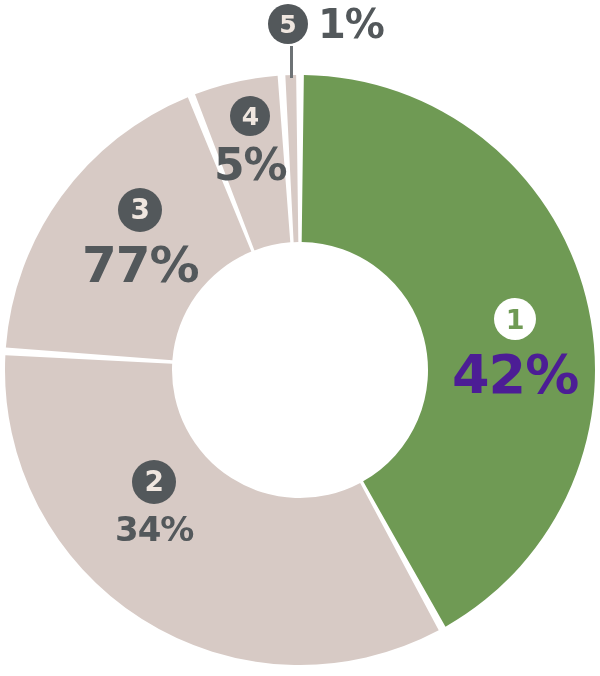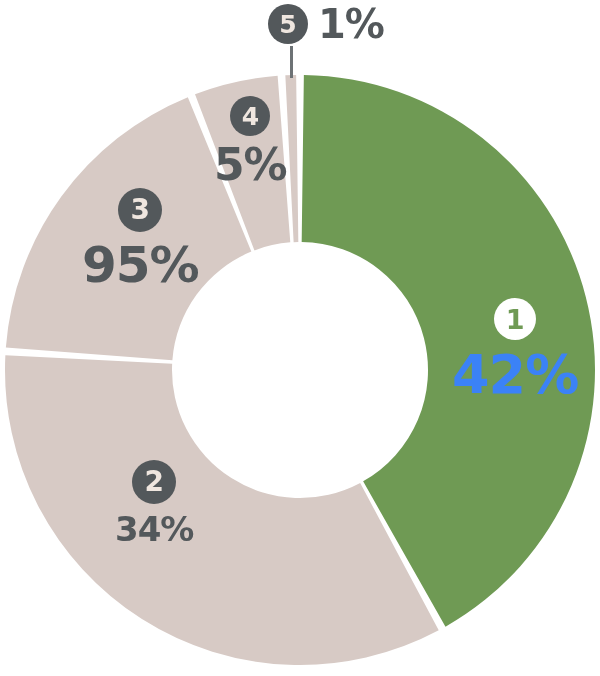--- a/index.html
+++ b/index.html
@@ -11,21 +11,21 @@
   
   .lbl{position:absolute;display:flex;flex-direction:column;align-items:center;
        line-height:1;user-select:none;}
   .badge{width:46px;height:46px;border-radius:50%;
          display:flex;align-items:center;justify-content:center;
          font-size:30px;font-weight:bold;}
   .badge.dark{background:#53585b;color:#efe6df;}
   .badge.light{background:#ffffff;color:#6f9a54;}
   .pct{font-weight:bold;letter-spacing:-1px;}
   .pct.dark{color:#53585b;}
-  .pct.light{color:#3b82f6;}
+  .pct.light{color:#4c1d95;}
 
   
   #lbl1{left:452px;top:298px;}
   #lbl1 .badge{width:42px;height:42px;font-size:27px;}
   #lbl1 .pct{font-size:54px;margin-top:8px;}
 
   #lbl2{left:115px;top:460px;}
   #lbl2 .badge{width:44px;height:44px;font-size:28px;}
   #lbl2 .pct{font-size:34px;margin-top:8px;}
 
@@ -67,21 +67,21 @@
     <div class="pct light">42%</div>
   </div>
 
   <div class="lbl" id="lbl2">
     <div class="badge dark">2</div>
     <div class="pct dark">34%</div>
   </div>
 
   <div class="lbl" id="lbl3">
     <div class="badge dark">3</div>
-    <div class="pct dark">95%</div>
+    <div class="pct dark">77%</div>
   </div>
 
   <div class="lbl" id="lbl4">
     <div class="badge dark">4</div>
     <div class="pct dark">5%</div>
   </div>
 
   <div class="lbl" id="lbl5">
     <div class="badge dark">5</div>
     <div class="pct dark">1%</div>

